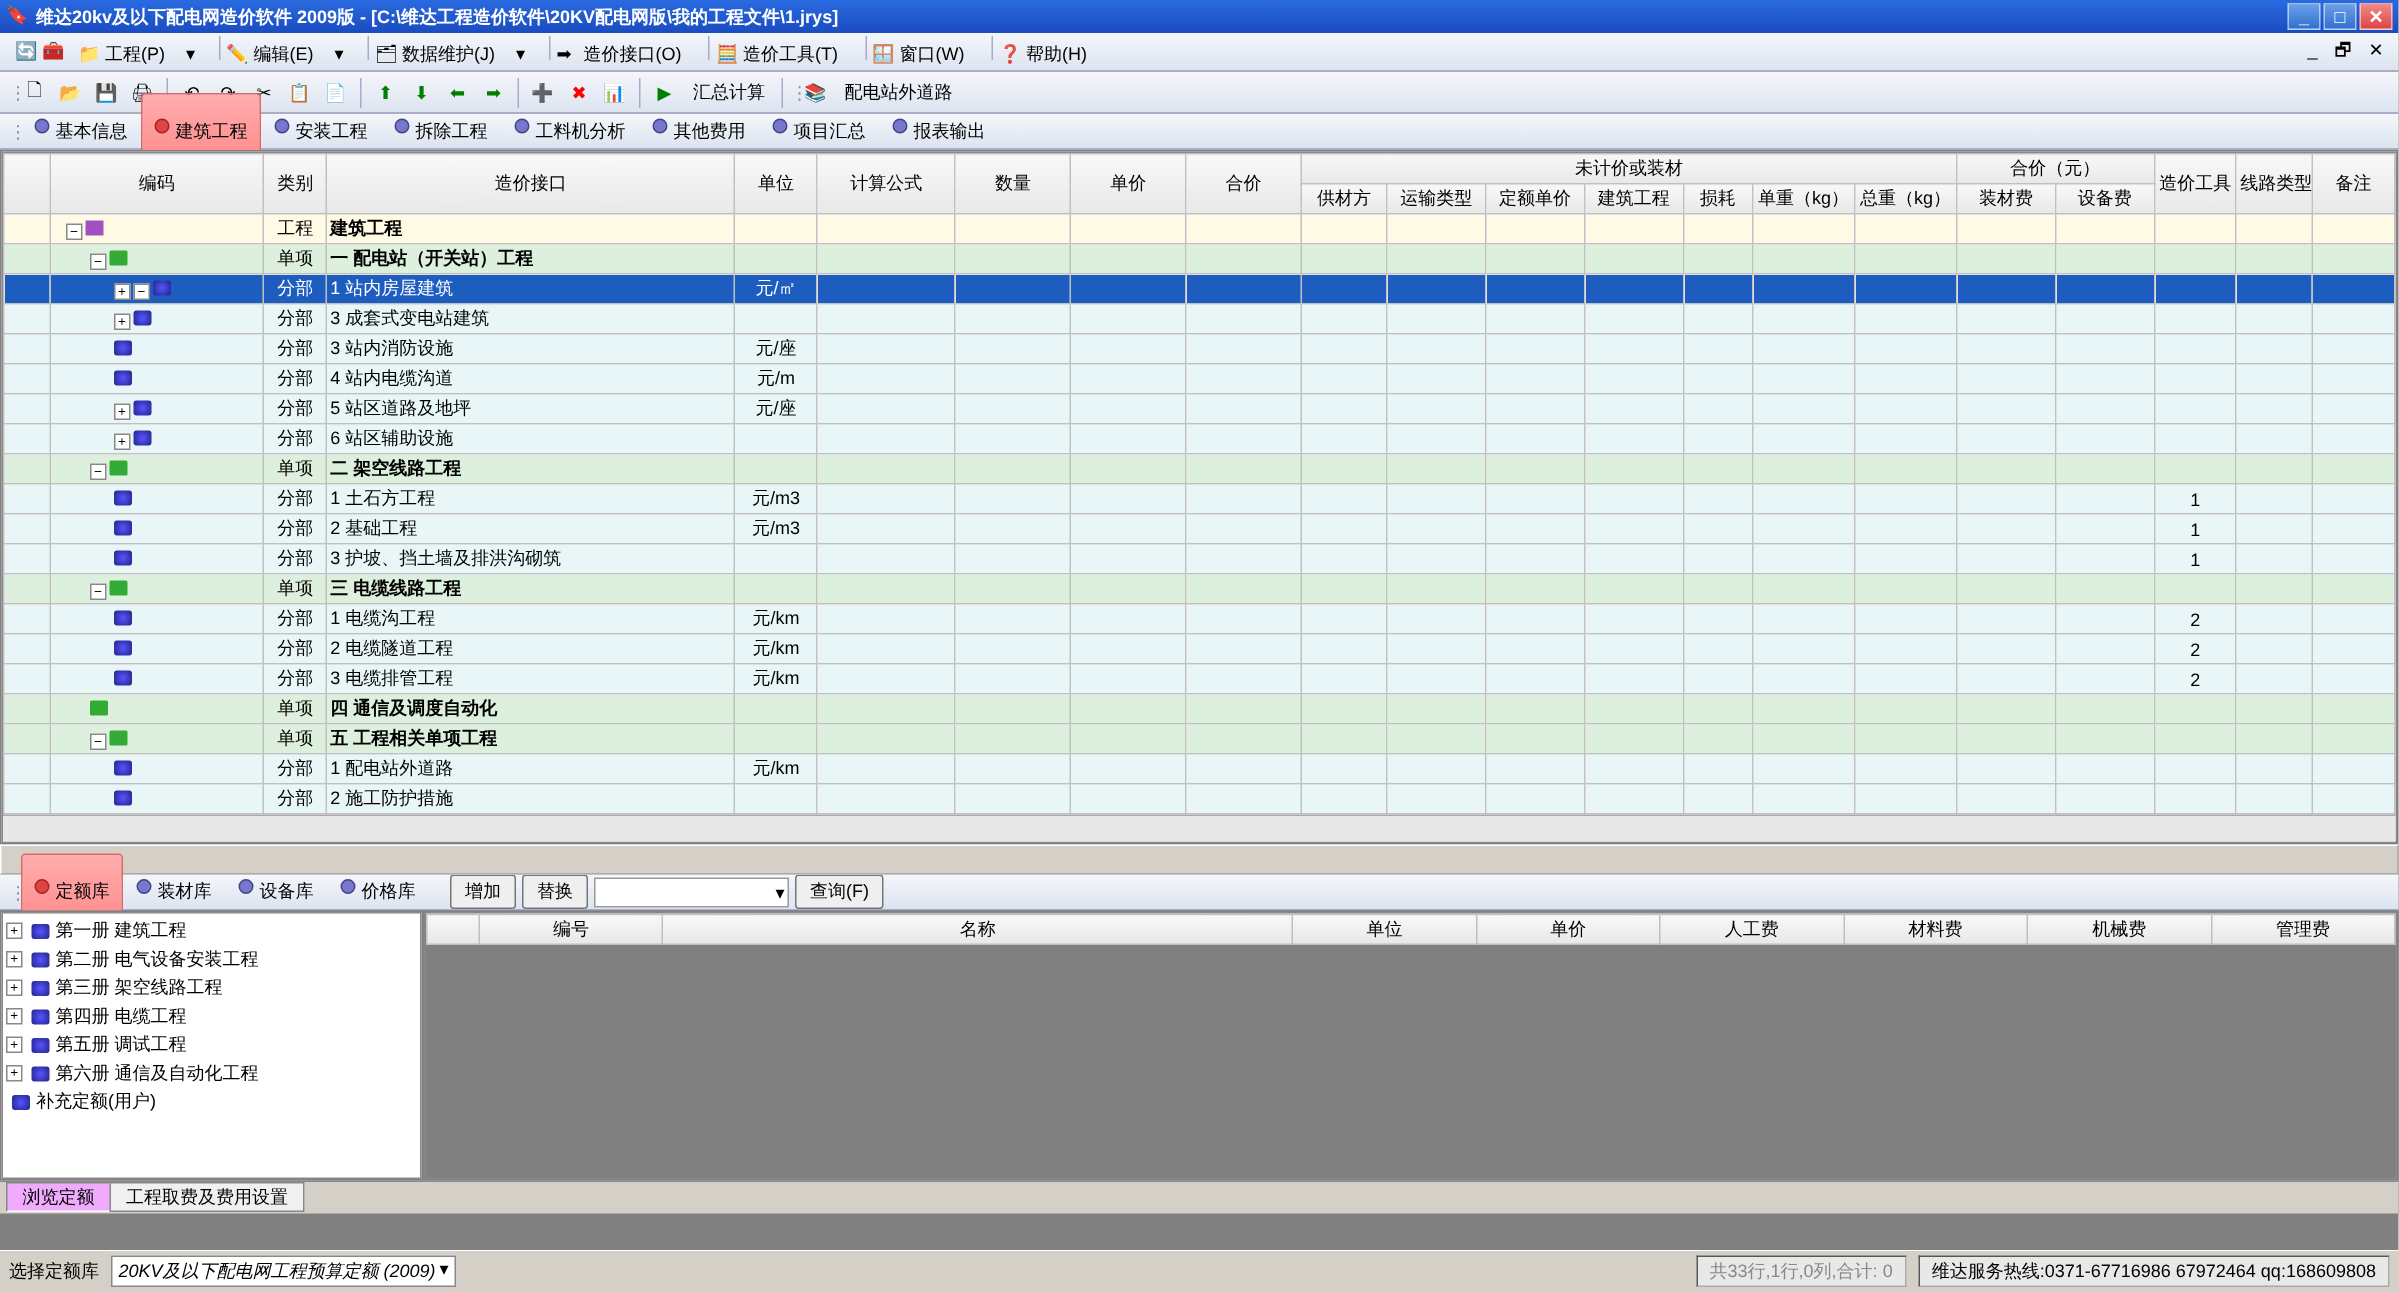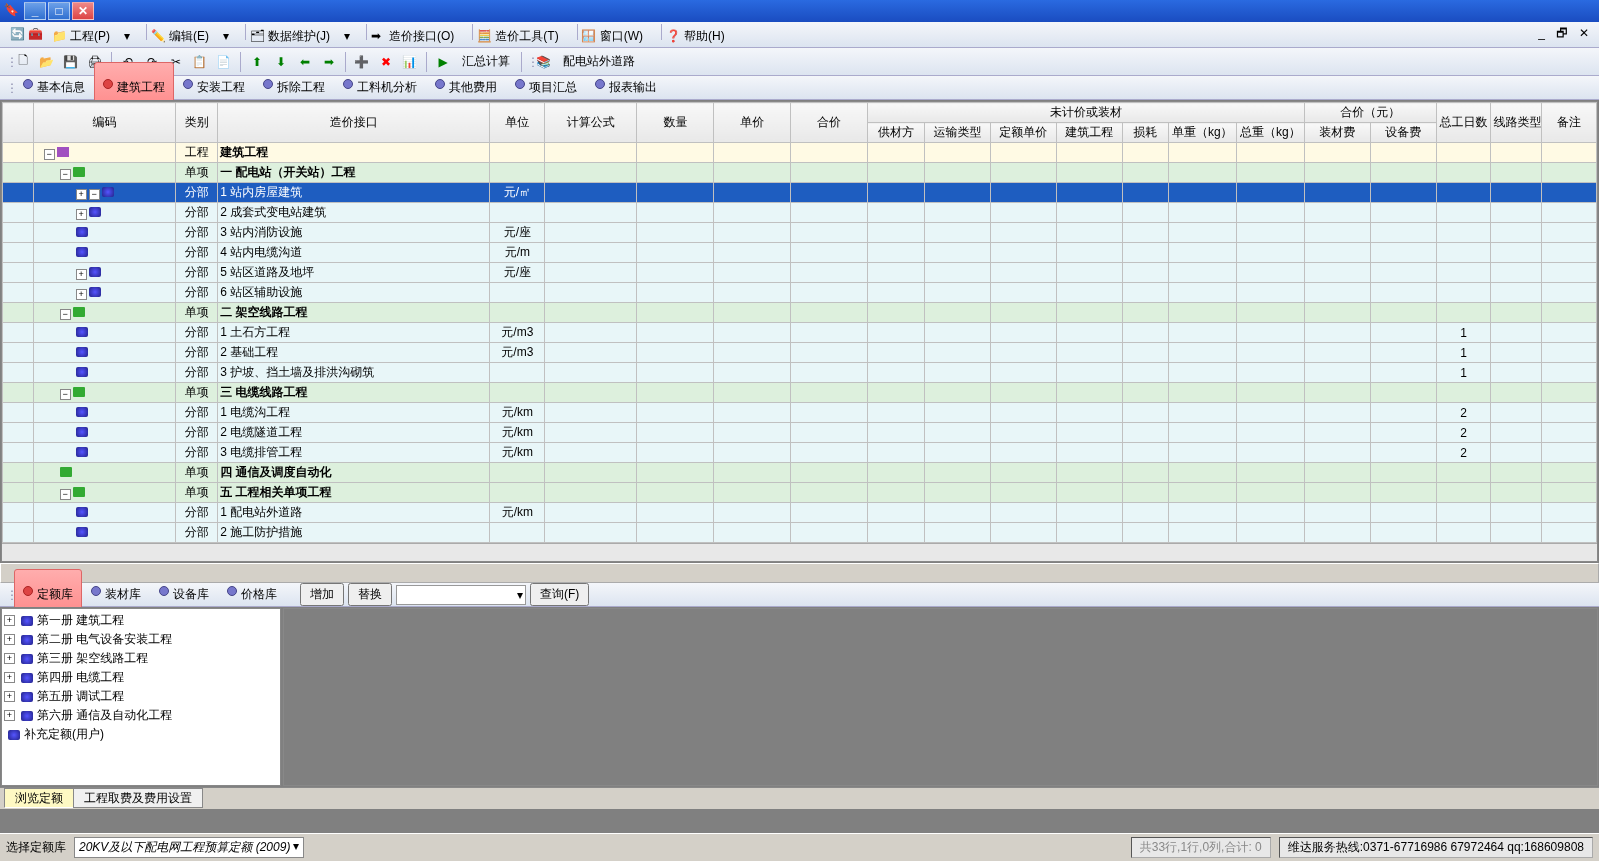--- a/index.html
+++ b/index.html
@@ -46,33 +46,34 @@
 .lowtabs .action { display: inline-flex; align-items: center; gap: 4px; margin-left: 10px; }
 .lowtabs button { padding: 1px 8px; cursor: pointer; text-align: center; }
 .lowtabs .combo { border: 1px solid #999; background: white; height: 20px; width: 130px; display: inline-flex; align-items: center; justify-content: flex-end; padding-right: 2px;}
 .lowbody { flex: 1; display: flex; background: #808080; }
 .treepane { width: 280px; background: white; border: 1px solid #888; margin: 1px; overflow: auto; padding: 2px; }
 .treenode { display: flex; align-items: center; padding: 1px 0; cursor: pointer; }
 .listpane { flex: 1; background: #808080; margin: 1px; border: 1px solid #888; display: flex; flex-direction: column; }
 .listpane .hdr { background: linear-gradient(#f8f8f8,#e8e8e8); }
 .bottabs { height: 22px; background: #d4d0c8; display: flex; align-items: center; padding: 0 4px; border-top: 1px solid #888; }
 .bottab { padding: 2px 10px; border: 1px solid #888; background: #f0f0f0; cursor: pointer; margin-right: -1px; }
-.bottab.active { background: #fef9c3; border-bottom: 1px solid white; }
+.bottab.active { background: #f0abfc; border-bottom: 1px solid white; }
 .statusbar { position: fixed; bottom: 0; left: 0; right: 0; height: 28px; background: #d4d0c8; display: flex; align-items: center; padding: 0 6px; border-top: 1px solid #fff; gap: 8px; }
 .statusbar .combo { border: 1px solid #888; background: white; padding: 1px 4px; width: 230px; display: flex; }
 .statusbar .spacer { flex: 1; }
 .statusbar .cell { border: 1px inset #aaa; padding: 1px 8px; background: #e8e8e8; }
 .grip { width: 4px; color: #88a; }
 .hscroll { height: 18px; background: #e8e8e8; border-top: 1px solid #aaa; }
 </style>
 </head>
 <body>
 
 <div class="titlebar">
   <span class="icon">🔖</span>
+  <span class="title">维达20kv及以下配电网造价软件 2009版 - [C:\维达工程造价软件\20KV配电网版\我的工程文件\1.jrys]</span>
   <div class="winbtns">
     <div class="winbtn min">_</div>
     <div class="winbtn max">□</div>
     <div class="winbtn close">✕</div>
   </div>
 </div>
 
 <div class="menubar">
   <span class="grip">⋮</span>
   <span class="micon">🔄</span>
@@ -152,21 +153,21 @@
             <th rowspan="2">编码</th>
             <th rowspan="2">类别</th>
             <th rowspan="2">造价接口</th>
    <th rowspan="2">单位</th>
             <th rowspan="2">计算公式</th>
             <th rowspan="2">数量</th>
             <th rowspan="2">单价</th>
             <th rowspan="2">合价</th>
    <th colspan="7">未计价或装材</th>
             <th colspan="2">合价（元）</th>
-   <th rowspan="2">总工日数</th>
+   <th rowspan="2">造价工具</th>
             <th rowspan="2">线路类型</th>
             <th rowspan="2">备注</th>
           </tr>
    <tr>
             <th>供材方</th>
             <th>运输类型</th>
             <th>定额单价</th>
             <th>建筑工程</th>
             <th>损耗</th>
             <th>单重（kg）</th>
@@ -242,21 +243,21 @@
             <td></td>
             <td></td>
     <td class="ctr"></td>
             <td></td>
             <td></td>
   </tr>
           <tr class="row-blue">
     <td class="ctr"></td>
     <td style="padding-left:42px"><span class="expico">+</span><span class="nodeico blu"></span></td>
     <td class="ctr">分部</td>
-    <td style="">2  成套式变电站建筑</td>
+    <td style="">3  成套式变电站建筑</td>
     <td class="ctr"></td>
     <td></td>
             <td></td>
             <td></td>
             <td></td>
             <td></td>
             <td></td>
             <td></td>
             <td></td>
             <td></td>
@@ -660,20 +661,35 @@
             <div class="treenode"><span class="expico">+</span><span class="nodeico blu" style="margin:0 4px;"></span>第一册  建筑工程</div>
             <div class="treenode"><span class="expico">+</span><span class="nodeico blu" style="margin:0 4px;"></span>第二册  电气设备安装工程</div>
             <div class="treenode"><span class="expico">+</span><span class="nodeico blu" style="margin:0 4px;"></span>第三册  架空线路工程</div>
             <div class="treenode"><span class="expico">+</span><span class="nodeico blu" style="margin:0 4px;"></span>第四册  电缆工程</div>
             <div class="treenode"><span class="expico">+</span><span class="nodeico blu" style="margin:0 4px;"></span>第五册  调试工程</div>
             <div class="treenode"><span class="expico">+</span><span class="nodeico blu" style="margin:0 4px;"></span>第六册  通信及自动化工程</div>
             <div class="treenode"><span class="nodeico blu" style="margin:0 4px;"></span>补充定额(用户)</div>
           </div>
       </div>
       <div class="listpane">
+        <table class="grid hdr">
+          <thead>
+              <tr id="list-head">
+                <th style="width:20px"></th>
+                <th style="width:70px">编号</th>
+                <th style="width:240px">名称</th>
+                <th style="width:70px">单位</th>
+                <th style="width:70px">单价</th>
+                <th style="width:70px">人工费</th>
+                <th style="width:70px">材料费</th>
+                <th style="width:70px">机械费</th>
+                <th style="width:70px">管理费</th>
+              </tr>
+            </thead>
+        </table>
         <div style="flex:1;background:#808080;"></div>
       </div>
     </div>
     <div class="bottabs">
       <span id="bottom-tabs"><span class="bottab active">浏览定额</span><span class="bottab ">工程取费及费用设置</span></span>
     </div>
   </div>
 </div>
 
 <div class="statusbar">

